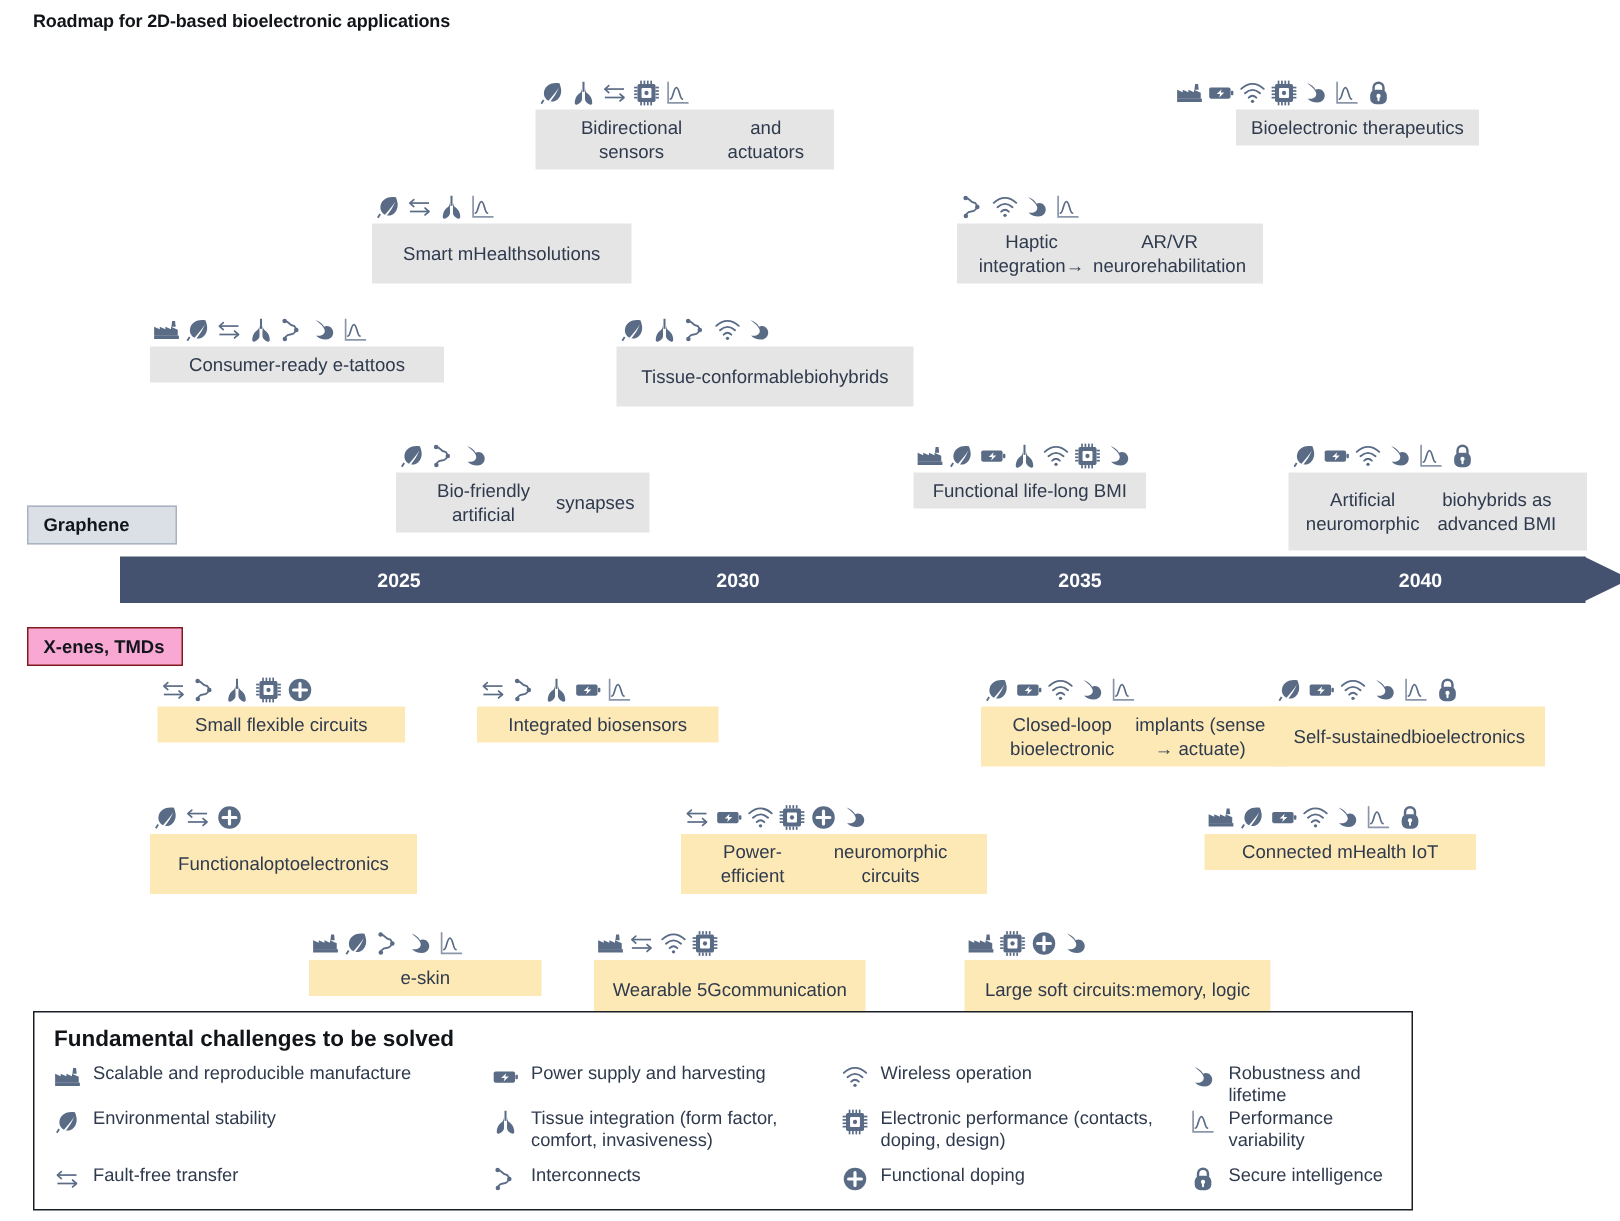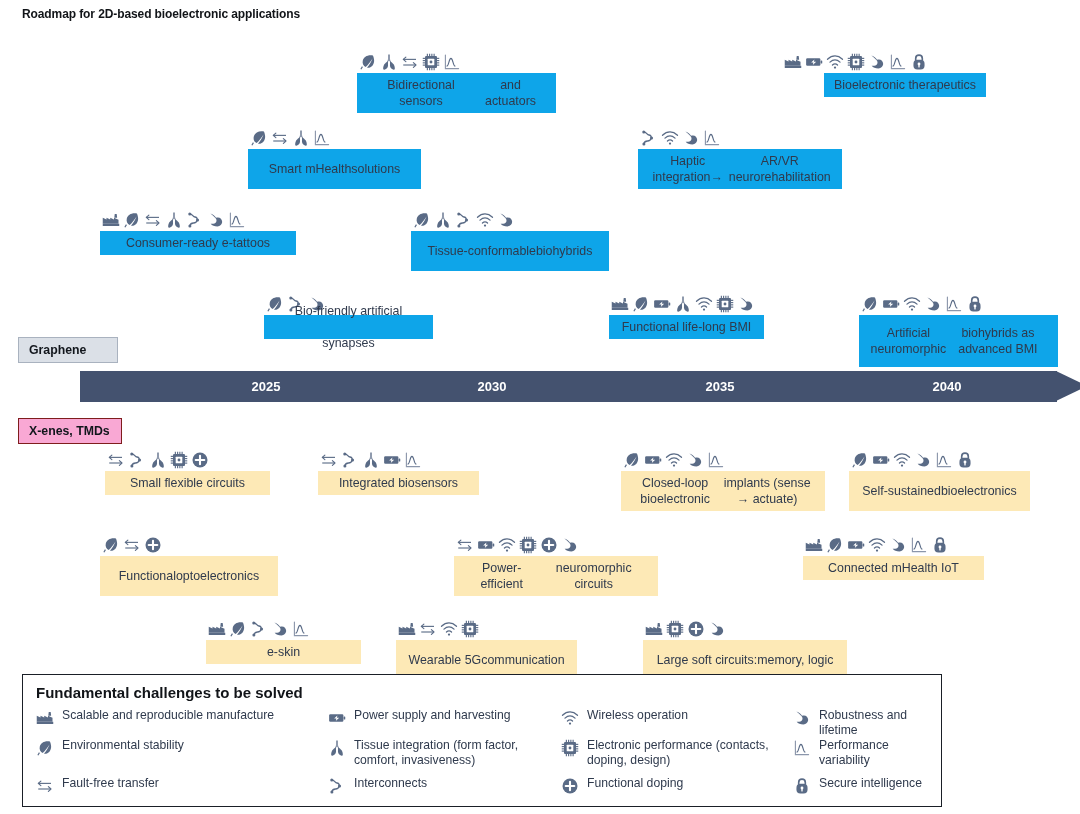--- a/index.html
+++ b/index.html
@@ -23,21 +23,21 @@
     display:flex; align-items:flex-end; gap:3px;
     height:22px; margin-bottom:2px; padding-left:2px;
   }
   .card .icons .ic { display:block; }
   .card .box {
     display:flex; align-items:center; justify-content:center;
     text-align:center; line-height:1.3;
     font-size:12.4px; color:#2f3a4d;
     padding:5px 10px;
   }
-  .card.graphene .box { background:#0ea5e9;text-align:center; }
+  .card.graphene .box { background:#e5e5e5;text-align:center; }
   .card.xene .box { background:#fde9b6; }
 
   
   .era-label {
     position:absolute;
     font-size:12.3px; font-weight:bold; color:#12161c;
     padding:5px 10px;
     display:flex; align-items:center;
   }
   #era-graphene { background:#dbe0e7; border:1px solid #a9b2bf; }
@@ -345,21 +345,21 @@
         <svg class="ic" width="18" height="18" viewBox="0 0 24 24">
           <path d="M5 4c4 0 4 4 7 4s3 4 3 4-1 4-5 4-5 4-5 4" stroke="#5a6b86" stroke-width="1.7" fill="none" stroke-linecap="round"></path>
           <circle cx="5" cy="4" r="2" fill="#5a6b86"></circle>
           <circle cx="15.4" cy="12" r="2" fill="#5a6b86"></circle>
           <circle cx="5.2" cy="20" r="2" fill="#5a6b86"></circle>
         </svg>
         <svg class="ic" width="18" height="18" viewBox="0 0 24 24">
           <path fill="#5a6b86" d="M4.5 3.2c3.5 1.2 6 3.3 7.6 5.9 0.7-0.4 1.6-0.6 2.5-0.6 3.1 0 5.6 2.6 5.6 5.8 0 3.4-2.8 6.2-6.3 6.2-4.1 0-7-1.3-9-3.6 3.2 0.5 5.8-0.2 7.1-1.9 1.1-1.4 0.9-3.2-0.5-5.2-1.6-2.3-4-4.3-7-6.6z"></path>
         </svg>
       </div>
-      <div class="box" style="height: 24px; flex-direction: column;">
+      <div class="box" style="height: 40px;">
         <span>Bio-friendly artificial</span>
         <br>
         <span>synapses</span>
       </div>
     </div>
     <div class="card graphene" style="left: 609px; top: 291px; width: 155px;">
       <div class="icons">
         <svg class="ic" width="18" height="18" viewBox="0 0 24 24">
           <path fill="#5a6b86" d="M1 17h22v3H1z"></path>
           <path fill="#5a6b86" d="M1 9l5 2.4V9l5 2.4V9l5 2.4V9l6 2.8V17H1z"></path>
@@ -532,21 +532,21 @@
         </svg>
         <svg class="ic" width="18" height="18" viewBox="0 0 24 24">
           <path d="M3.2 2.6v18.2h17.6" stroke="#8b96ab" stroke-width="1.5" fill="none" stroke-linecap="round"></path>
           <path d="M5.2 17.4c2.6 0 2.6-10.2 5.4-10.2s2.8 10.2 5.4 10.2" stroke="#5a6b86" stroke-width="1.5" fill="none" stroke-linejoin="round" stroke-linecap="round"></path>
         </svg>
       </div>
       <div class="box" style="height: 24px;">
         <span>Integrated biosensors</span>
       </div>
     </div>
-    <div class="card xene" style="left: 621px; top: 447px; width: 204px;">
+    <div class="card xene" style="left: 654px; top: 447px; width: 204px;">
       <div class="icons">
         <svg class="ic" width="18" height="18" viewBox="0 0 24 24">
           <path fill="#5a6b86" d="M18.6 3.4c-6.6-1.4-12.4 1.6-13.6 7-0.8 3.7 0.9 7 3.9 8.4 3.3-3.6 6.6-7.4 9.2-11.6-1.8 4.6-4.6 9-7.5 12.3 1 0.2 2 0.2 3 0 4.7-1 7.3-6.3 6.4-11.2-0.2-1.6-0.8-3.2-1.4-4.9z"></path>
           <path fill="#5a6b86" d="M4.6 18.2l-2.1 3.4" stroke="#5a6b86" stroke-width="1.6"></path>
         </svg>
         <svg class="ic" width="18" height="18" viewBox="0 0 24 24">
           <rect x="1.5" y="7" width="19" height="10" rx="1.6" fill="#5a6b86"></rect>
           <rect x="20.8" y="10" width="2.2" height="4" rx="0.8" fill="#5a6b86"></rect>
           <path fill="#ffffff" d="M12.6 8.6l-4.4 4.2h3l-0.8 3.1 4.5-4.3h-3.1z"></path>
         </svg>

